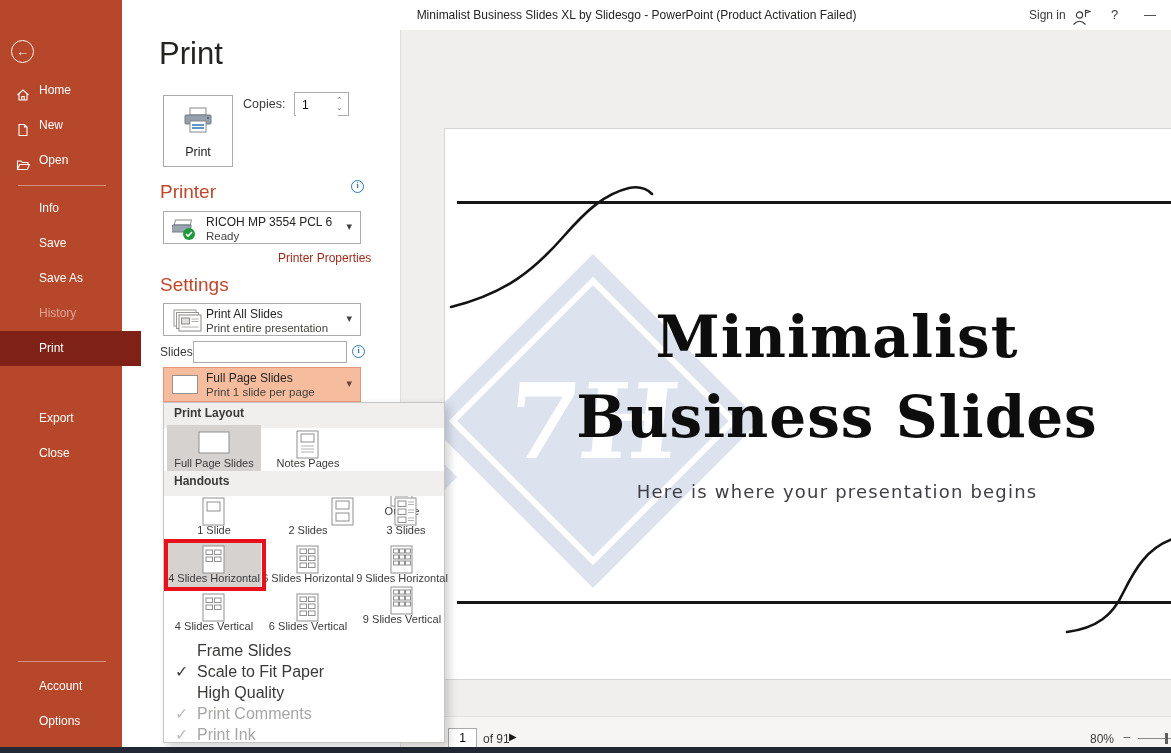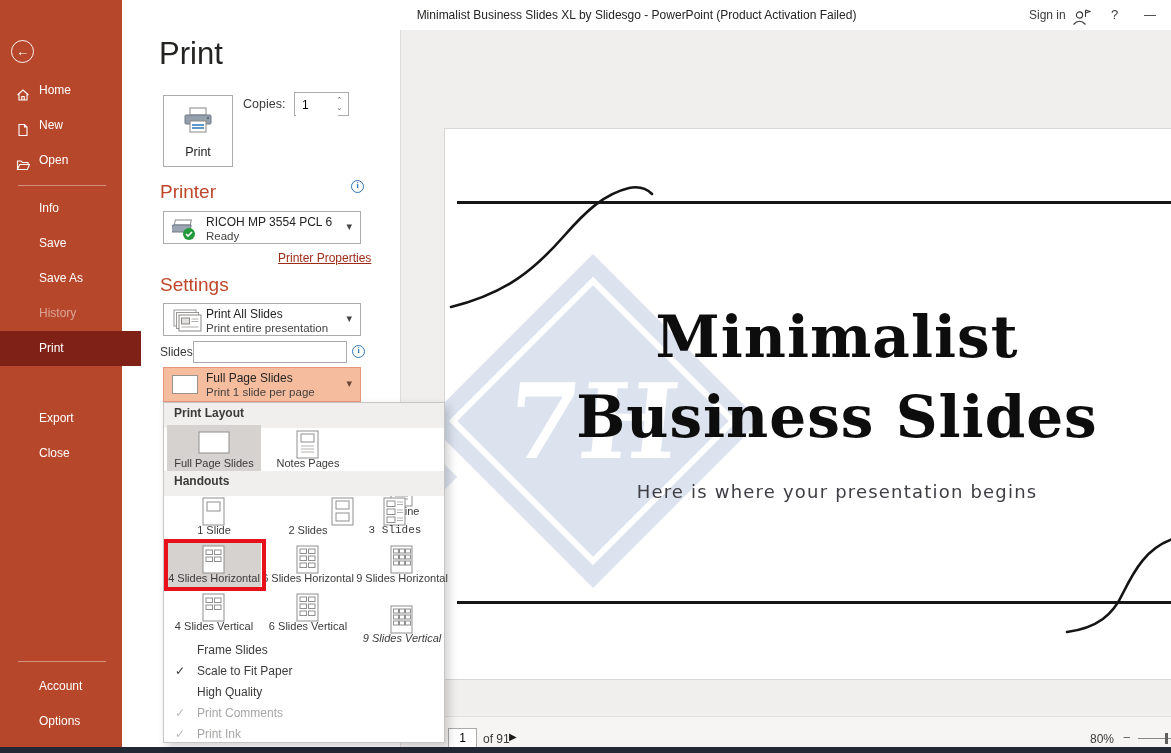--- a/index.html
+++ b/index.html
@@ -21,31 +21,31 @@
     border-radius:50%;text-align:center;line-height:21px;font-size:13px;color:#fff;cursor:pointer;}
   
   h1.print{position:absolute;left:159px;top:36px;margin:0;font-size:31px;font-weight:400;color:#242322;}
   h2.red{position:absolute;margin:0;font-size:19px;font-weight:400;color:#C0472B;}
   .box{position:absolute;background:#fff;border:1px solid #ABABAB;box-sizing:border-box;}
   .sel-title{font-size:12px;color:#252423;line-height:15px;}
   .sel-sub{font-size:11.5px;color:#424240;line-height:14px;}
   .ddarrow{position:absolute;right:8px;top:50%;margin-top:-8px;font-size:11px;color:#444;}
   .infoico{position:absolute;width:13px;height:13px;border:1.5px solid #2E75B5;border-radius:50%;box-sizing:border-box;
     color:#2E75B5;font-size:8px;line-height:10px;text-align:center;font-weight:700;font-family:"Liberation Serif",serif;}
-  .link{font-size:12px;color:#9E2B19;text-decoration:underline;cursor:pointer;}
+  .link{font-size:12px;color:#9E2B19;cursor:pointer;}
   
   .gallery{position:absolute;left:163px;top:402px;width:282px;height:341px;background:#fff;
     border:1px solid #C7C5C3;box-sizing:border-box;box-shadow:4px 4px 9px rgba(0,0,0,.18);z-index:20;}
   .ghead{position:absolute;left:0;width:280px;height:25px;background:#F0EFEE;font-size:12px;font-weight:700;
     color:#3B3A39;line-height:21px;text-indent:10px;}
   .gcell{position:absolute;width:94px;height:47px;text-align:center;cursor:pointer;}
   .gcell.sel{background:#D5D2D0;}
   .glab{position:absolute;left:50%;transform:translateX(-50%);bottom:3px;font-size:11px;color:#3B3A39;white-space:nowrap;}
   .gicon{margin-top:5px;display:inline-block;}
-  .toggle{position:absolute;left:0;width:280px;height:21px;line-height:21px;font-size:12px;color:#3B3A39;cursor:pointer;}
+  .toggle{position:absolute;left:0;width:280px;height:21px;line-height:21px;font-size:16px;color:#3B3A39;cursor:pointer;}
   .toggle .tick{position:absolute;left:11px;width:14px;}
   .toggle .tlab{position:absolute;left:33px;}
   .toggle.dis{color:#A8A6A4;cursor:default;}
   .toggle.dis .tick{color:#BDBBB9;}
   .redbox{position:absolute;left:0px;top:136px;width:102px;height:52px;border:4px solid #E8101B;box-sizing:border-box;z-index:5;pointer-events:none;}
   
   .preview{position:absolute;left:400px;top:30px;width:771px;height:717px;background:#F0EFEE;border-left:1px solid #E0DEDC;box-sizing:border-box;}
   .slide{position:absolute;left:43px;top:98px;width:728px;height:552px;background:#fff;
     border:1px solid #D8D6D4;border-right:none;box-sizing:border-box;overflow:hidden;}
   .rule{position:absolute;height:2.5px;background:#161616;}
@@ -243,21 +243,21 @@
       <span class="glab">1 Slide</span>
     </div>
     <div class="gcell" style="left:97px;top:89px;text-align:right;">
       <span class="gicon"><svg width="24" height="30" viewBox="0 0 24 30">
             <rect x="1" y="1" width="21" height="27" fill="#fff" stroke="#8f8f8f"></rect>
             <rect x="5" y="4" width="13" height="8" fill="none" stroke="#8f8f8f"></rect>
             <rect x="5" y="16" width="13" height="8" fill="none" stroke="#8f8f8f"></rect>
           </svg></span>
       <span class="glab">2 Slides</span>
     </div>
-    <div class="gcell" style="left:184px;top:89px;font-family:Liberation Mono, monospace;">
+    <div class="gcell" style="left:195px;top:89px;">
       <span class="gicon"><svg width="24" height="30" viewBox="0 0 24 30">
             <rect x="1" y="1" width="21" height="27" fill="#fff" stroke="#8f8f8f"></rect>
             <rect x="4" y="4" width="8" height="5.5" fill="none" stroke="#8f8f8f"></rect>
             <path d="M14 5 h6 M14 7.5 h6" stroke="#b5b3b1"></path>
             <rect x="4" y="12" width="8" height="5.5" fill="none" stroke="#8f8f8f"></rect>
             <path d="M14 13 h6 M14 15.5 h6" stroke="#b5b3b1"></path>
             <rect x="4" y="20" width="8" height="5.5" fill="none" stroke="#8f8f8f"></rect>
             <path d="M14 21 h6 M14 23.5 h6" stroke="#b5b3b1"></path>
           </svg></span>
       <span class="glab">3 Slides</span>
@@ -316,21 +316,21 @@
             <rect x="1" y="1" width="21" height="27" fill="#fff" stroke="#8f8f8f"></rect>
             <rect x="4" y="4" width="6.5" height="4.5" fill="none" stroke="#8f8f8f"></rect>
             <rect x="12.5" y="4" width="6.5" height="4.5" fill="none" stroke="#8f8f8f"></rect>
             <rect x="4" y="11" width="6.5" height="4.5" fill="none" stroke="#8f8f8f"></rect>
             <rect x="12.5" y="11" width="6.5" height="4.5" fill="none" stroke="#8f8f8f"></rect>
             <rect x="4" y="18" width="6.5" height="4.5" fill="none" stroke="#8f8f8f"></rect>
             <rect x="12.5" y="18" width="6.5" height="4.5" fill="none" stroke="#8f8f8f"></rect>
           </svg></span>
       <span class="glab">6 Slides Vertical</span>
     </div>
-    <div class="gcell" style="left:191px;top:197px;font-style:italic;">
+    <div class="gcell" style="left:191px;top:178px;">
       <span class="gicon"><svg width="24" height="30" viewBox="0 0 24 30">
             <rect x="1" y="1" width="21" height="27" fill="#fff" stroke="#8f8f8f"></rect>
             <rect x="3.5" y="4" width="5" height="4" fill="none" stroke="#8f8f8f"></rect>
             <rect x="9.5" y="4" width="5" height="4" fill="none" stroke="#8f8f8f"></rect>
             <rect x="15.5" y="4" width="5" height="4" fill="none" stroke="#8f8f8f"></rect>
             <rect x="3.5" y="10" width="5" height="4" fill="none" stroke="#8f8f8f"></rect>
             <rect x="9.5" y="10" width="5" height="4" fill="none" stroke="#8f8f8f"></rect>
             <rect x="15.5" y="10" width="5" height="4" fill="none" stroke="#8f8f8f"></rect>
             <rect x="3.5" y="16" width="5" height="4" fill="none" stroke="#8f8f8f"></rect>
             <rect x="9.5" y="16" width="5" height="4" fill="none" stroke="#8f8f8f"></rect>

